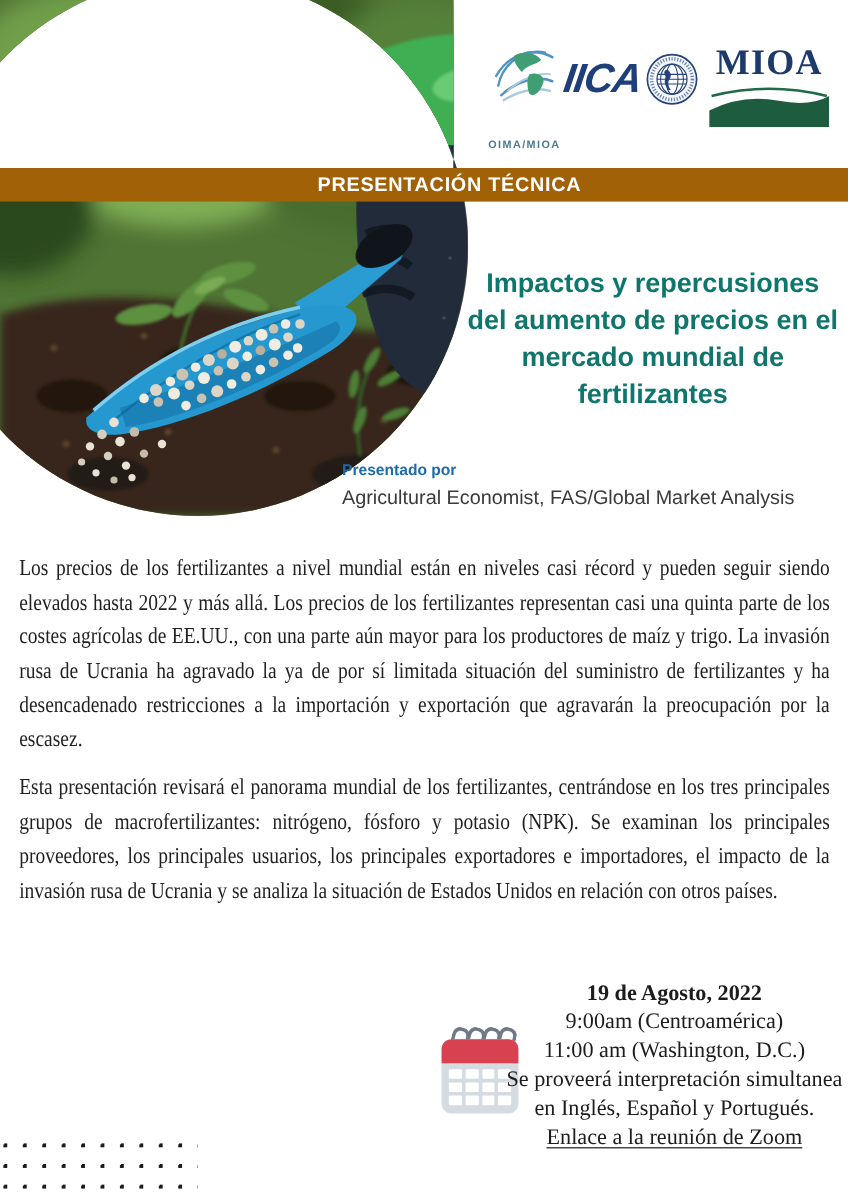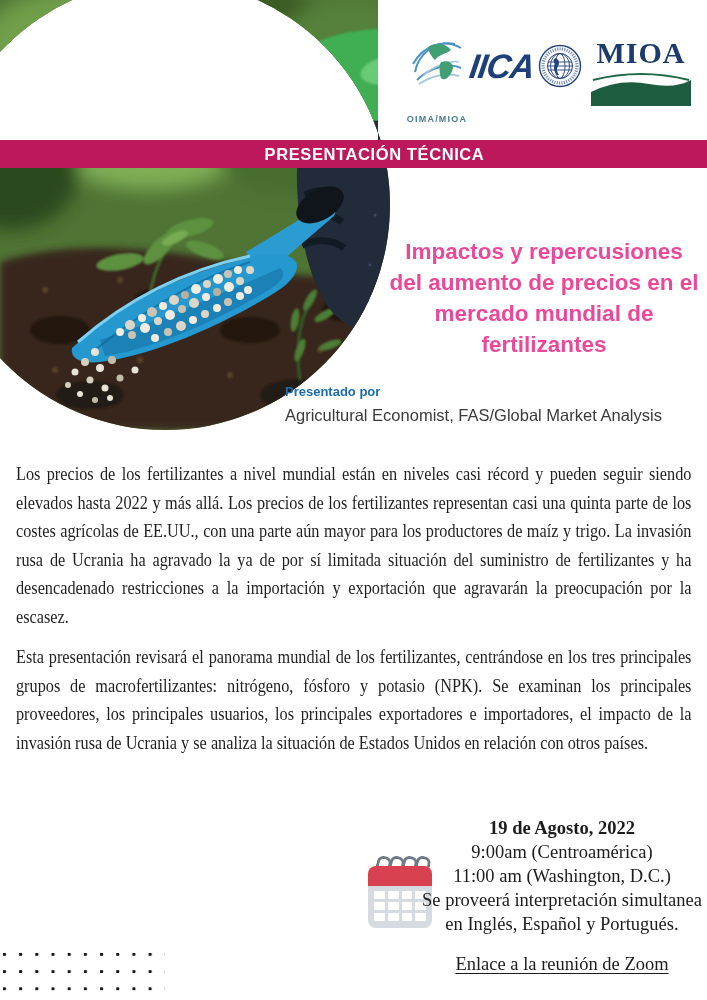--- a/index.html
+++ b/index.html
@@ -10,21 +10,21 @@
   }
   
   .photo-wrap{
     position:absolute;left:0;top:0;width:392px;height:432px;z-index:1;
     clip-path:path("M0 0H378V142H0Z M-60 205 A225 225 0 1 0 390 205 A225 225 0 1 0 -60 205Z");
   }
   .photo-wrap svg{position:absolute;left:0;top:0;}
   
   .banner{
     position:absolute;left:0;top:140px;width:707px;height:28px;z-index:3;
-    background:#be185d;display:flex;align-items:center;justify-content:center;
+    background:#a16207;display:flex;align-items:center;justify-content:center;
     padding-left:42px;box-sizing:border-box;
   }
   .banner span{
     color:#ffffff;font-weight:bold;font-size:16.5px;letter-spacing:.6px;
   }
   
   .logos{position:absolute;left:0;top:0;width:707px;height:130px;z-index:2;}
   .logo-oima{position:absolute;left:401px;top:34px;width:72px;text-align:center;}
   .logo-oima .lbl{display:block;margin-top:20px;font-size:9px;letter-spacing:1.2px;color:#4d7b93;font-weight:bold;}
   .logo-iica{position:absolute;left:470px;top:44px;display:flex;align-items:center;}
@@ -33,22 +33,22 @@
     letter-spacing:-1px;transform:skewX(-8deg);line-height:1;
   }
   .iica-emblem{margin-left:4px;}
   .logo-usda{position:absolute;left:590px;top:38px;width:102px;text-align:center;}
   .usda-word{
     font-family:"Liberation Serif",serif;font-weight:bold;font-size:30px;
     color:#1c3a6b;letter-spacing:1px;line-height:1;display:block;
   }
   
   .title{
-    position:absolute;left:386px;top:236px;width:316px;z-index:2;
-    color:#ec4899;font-weight:bold;font-size:22.5px;line-height:31px;text-align:center;
+    position:absolute;left:386px;top:220px;width:316px;z-index:2;
+    color:#0f766e;font-weight:bold;font-size:22.5px;line-height:31px;text-align:center;
   }
   
   .presenter{position:absolute;left:285px;top:380px;width:415px;z-index:2;}
   .presenter .p-head{color:#1b6bad;font-weight:bold;font-size:13px;line-height:24px;}
   .presenter .p-line{color:#3a3a3a;font-size:16.5px;line-height:23px;}
   
   .body-copy{
     position:absolute;left:16px;top:460px;width:790px;z-index:2;
     transform:scaleX(.855);transform-origin:left top;
     font-family:"Liberation Serif",serif;color:#1f1f1f;
@@ -56,21 +56,21 @@
   }
   .body-copy p{margin:0;}
   .body-copy p + p{margin-top:12px;}
   
   .event{
     position:absolute;left:412px;top:816px;width:300px;z-index:2;text-align:center;
     font-family:"Liberation Serif",serif;color:#1c1c1c;font-size:18.5px;line-height:24px;
   }
   .event .e-date{font-weight:bold;}
   .event .e-link{
-    display:inline-block;margin-top:16px;color:#1c1c1c;
+    display:inline-block;margin-top:0;color:#1c1c1c;
     text-decoration:underline;text-underline-offset:3px;cursor:pointer;text-align:center;
   }
   
   .cal{position:absolute;left:368px;top:854px;width:64px;height:76px;z-index:2;}
   .cal-body{position:absolute;left:0;top:12px;width:64px;height:62px;background:#d5dbe0;border-radius:8px;}
   .cal-head{position:absolute;left:0;top:12px;width:64px;height:20px;background:#d8414f;border-radius:8px 8px 0 0;}
   .cal-ring{
     position:absolute;top:2px;width:9px;height:16px;
     border:3.5px solid #6e7a87;border-bottom:0;border-radius:7px 7px 0 0;
     transform:rotate(14deg);

